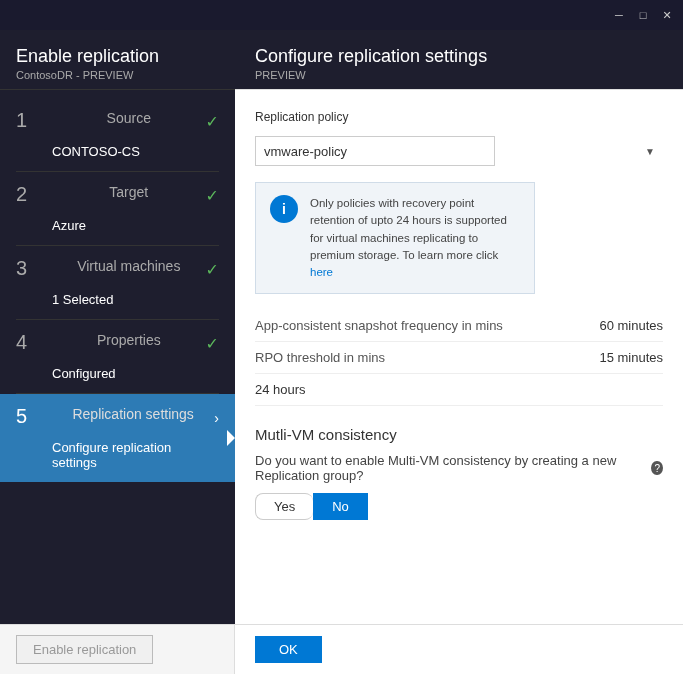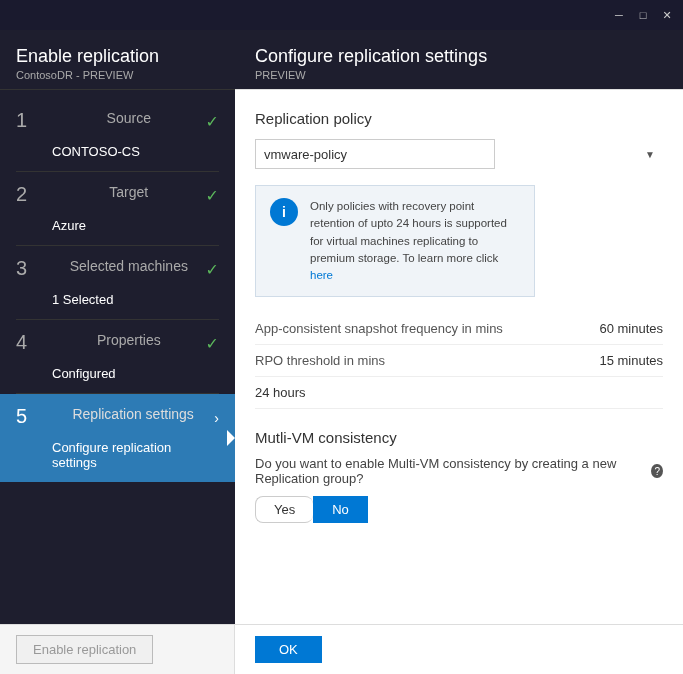--- a/index.html
+++ b/index.html
@@ -173,21 +173,21 @@
       margin-top: 2px;
     }
 
     .right-content {
       flex: 1;
       padding: 20px;
       overflow-y: auto;
     }
 
     .section-title {
-      font-size: 15px;
+      font-size: 12px;
       font-weight: 400;
       color: #333;
       margin-bottom: 12px;
     }
 
     .dropdown-wrapper {
       position: relative;
       margin-bottom: 16px;
     }
     .dropdown {
@@ -396,21 +396,21 @@
             <div class="step-label">Target</div>
             <div class="step-value">Azure</div>
           </div>
           <div class="step-check">✓</div>
         </div>
         <hr class="step-divider">
 
         <div class="step-item">
           <div class="step-number">3</div>
           <div class="step-content">
-            <div class="step-label">Selected machines</div>
+            <div class="step-label">Virtual machines</div>
             <div class="step-value">1 Selected</div>
           </div>
           <div class="step-check">✓</div>
         </div>
         <hr class="step-divider">
 
         <div class="step-item">
           <div class="step-number">4</div>
           <div class="step-content">
             <div class="step-label">Properties</div>

